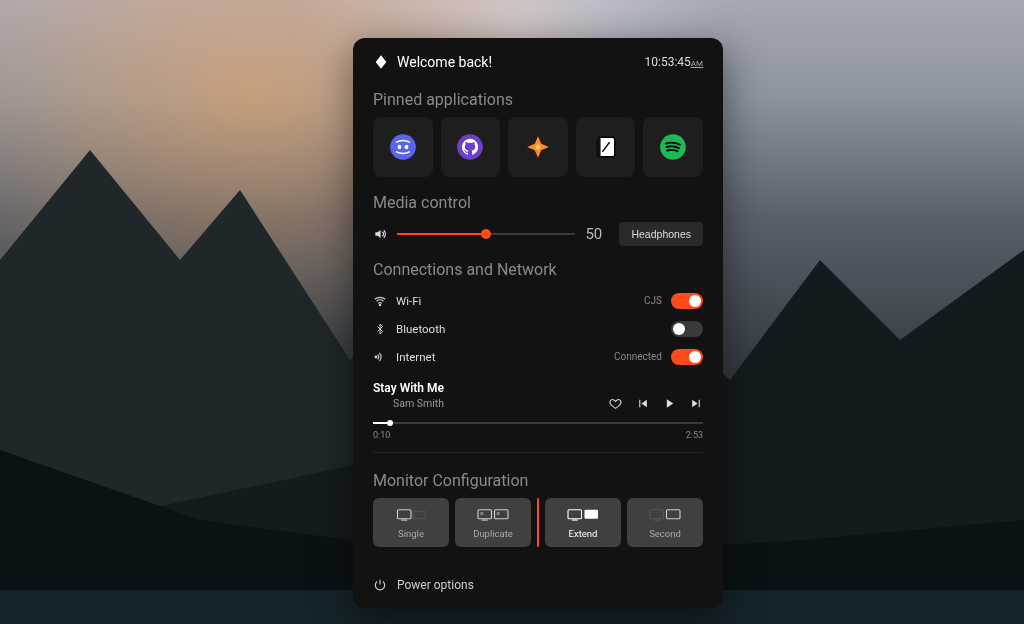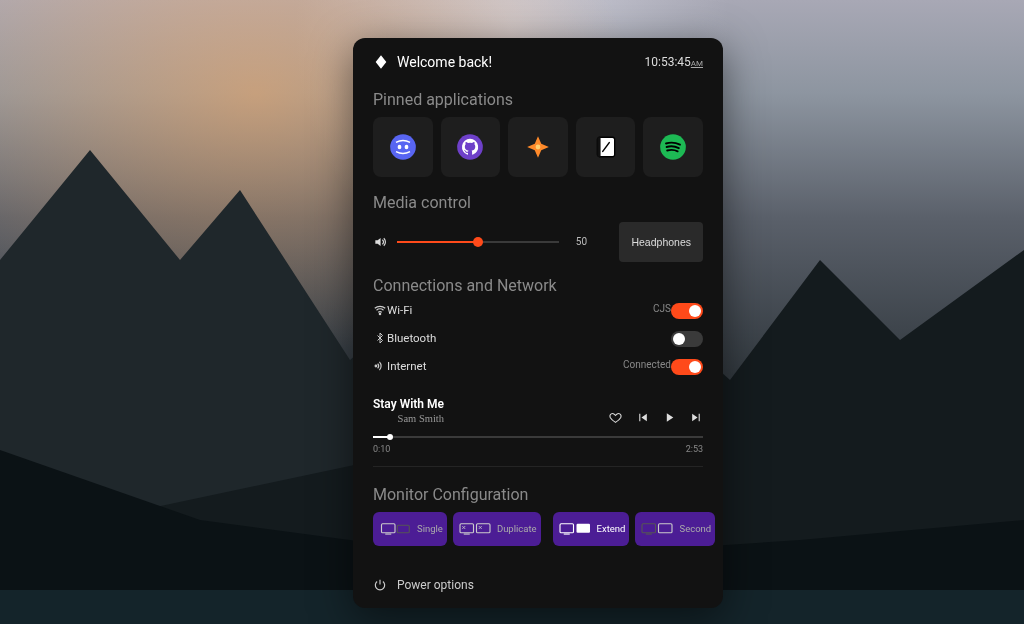--- a/index.html
+++ b/index.html
@@ -35,46 +35,46 @@
 .section-label{font-size:16px;color:#8a8a8a;margin:6px 0 8px 0;}
 .apps{display:flex;gap:8px;margin-bottom:10px;}
 .app{flex:1;aspect-ratio:1/1;background:#1e1e1e;border-radius:8px;display:flex;align-items:center;justify-content:center;cursor:pointer;}
 .row{display:flex;align-items:center;gap:10px;}
 .media-row{margin-top:2px;margin-bottom:8px;}
 .vol-icon{width:14px;color:#ddd;}
 .slider{flex:1;position:relative;height:14px;display:flex;align-items:center;}
 .track{position:absolute;left:0;right:0;height:2px;background:#3a3a3a;}
 .fill{position:absolute;left:0;height:2px;background:#ff4a1a;}
 .thumb{position:absolute;width:10px;height:10px;border-radius:50%;background:#ff4a1a;transform:translateX(-50%);}
-.vol-val{width:24px;text-align:center;color:#bbb;font-size:10px;}
-.out-btn{background:#2a2a2a;border:none;border-radius:4px;color:#ddd;font-size:10.5px;padding:14px 12px;cursor:pointer;margin-left:16px;}
-.conn-row{display:flex;align-items:flex-start;gap:0;height:28px;}
+.vol-val{width:24px;text-align:left;color:#bbb;font-size:15px;}
+.out-btn{background:#2a2a2a;border:none;border-radius:4px;color:#ddd;font-size:10.5px;padding:6px 12px;cursor:pointer;}
+.conn-row{display:flex;align-items:center;gap:9px;height:28px;}
 .conn-icon{width:14px;display:flex;align-items:center;justify-content:center;color:#ccc;}
 .conn-label{flex:1;font-size:11.5px;color:#ddd;}
 .conn-status{font-size:10px;color:#888;}
 .toggle{width:32px;height:16px;border-radius:8px;position:relative;cursor:pointer;}
 .toggle .knob{position:absolute;width:12px;height:12px;border-radius:50%;top:2px;background:#fff;}
 .toggle.on{background:#ff4a1a;}
 .toggle.on .knob{right:2px;}
 .toggle.off{background:#3a3a3a;}
 .toggle.off .knob{left:2px;}
 .player{margin-top:10px;text-align:right;}
 .track-title{font-size:12px;font-weight:600;margin-bottom:2px;}
-.track-artist{font-size:10.5px;color:#999;font-family:Liberation Serif, serif;}
+.track-artist{font-size:10.5px;color:#999;}
 .player-head{display:flex;align-items:flex-end;}
 .player-controls{display:flex;gap:14px;color:#ddd;margin-left:auto;}
 .player-controls span{cursor:pointer;}
 .progress{margin-top:8px;position:relative;height:10px;display:flex;align-items:center;}
 .progress .ptrack{position:absolute;left:0;right:0;height:2px;background:#3a3a3a;}
 .progress .pfill{position:absolute;left:0;height:2px;background:#fff;}
 .progress .pthumb{position:absolute;width:6px;height:6px;border-radius:50%;background:#fff;transform:translateX(-50%);}
 .times{display:flex;justify-content:space-between;font-size:9px;color:#888;margin-top:2px;}
 .divider{height:1px;background:#242424;margin:12px 0;}
 .monitors{display:flex;gap:6px;align-items:stretch;}
-.mon{flex:1;background:#4c1d95;border-radius:6px;padding:8px 4px;text-align:center;cursor:pointer;font-size:9.5px;color:#aaa;display:flex;flex-direction:row;align-items:center;gap:4px;}
+.mon{flex:1;background:#404040;border-radius:6px;padding:8px 4px;text-align:center;cursor:pointer;font-size:9.5px;color:#aaa;display:flex;flex-direction:column;align-items:center;gap:4px;}
 .mon.active{color:#fff;}
 .monitors .sep{width:2px;background:#ff4a1a;border-radius:1px;}
 .mon-ico{width:36px;height:18px;}
 .footer{margin-top:auto;display:flex;align-items:center;gap:10px;padding-top:10px;color:#ccc;text-align:center;}
 .power-icon{width:14px;}
 svg{display:block;}
 </style>
 </head>
 <body>
 

